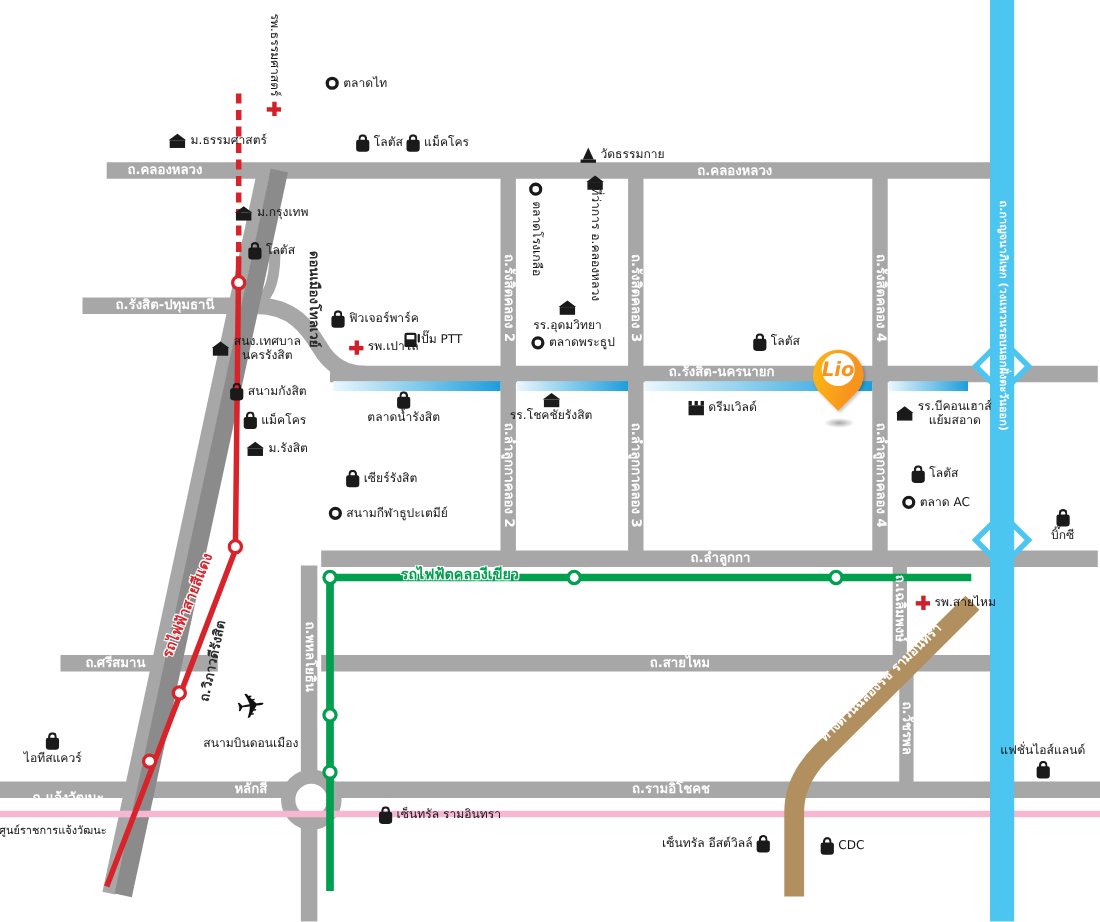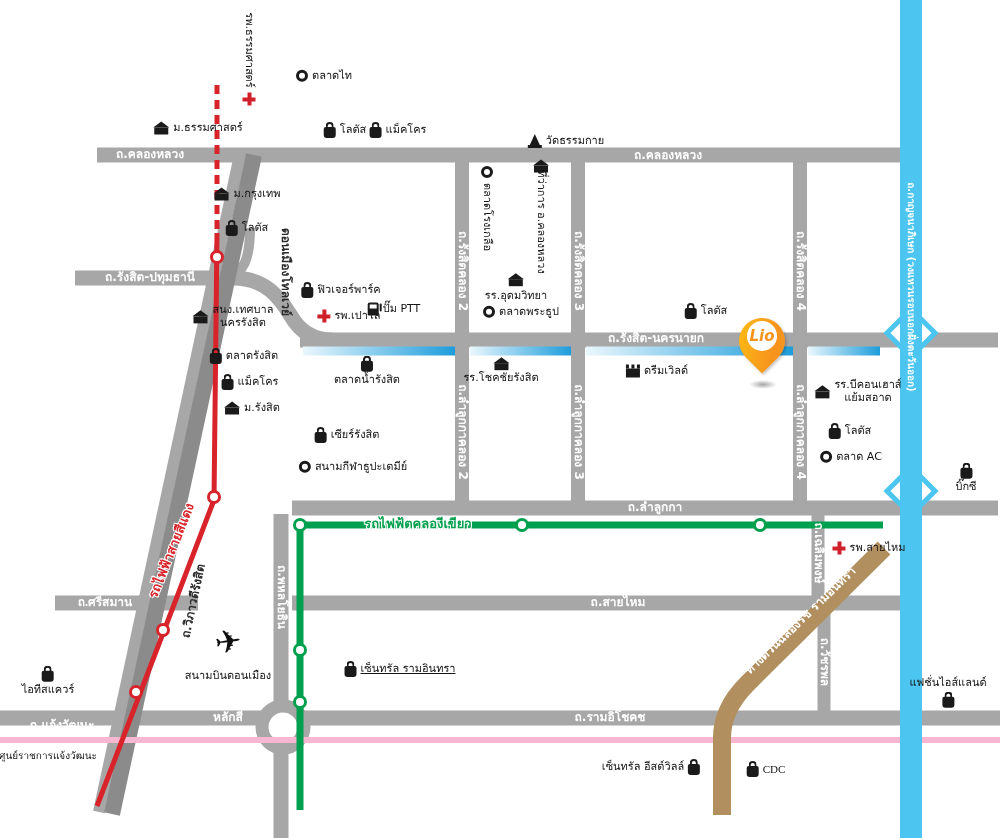--- a/index.html
+++ b/index.html
@@ -54,21 +54,21 @@
   
   #pin{position:absolute;width:46px;height:46px;z-index:3}
   .pin-body{position:absolute;left:0;top:0;width:46px;height:46px;
             background:linear-gradient(145deg,#fdb515 15%,#f7941e 70%);
             border-radius:50% 50% 50% 0;transform:rotate(-45deg);
             box-shadow:0 2px 3px rgba(0,0,0,.25)}
   .pin-face{position:absolute;left:8px;top:3px;width:30px;height:30px;background:#fff;border-radius:50%;
             display:flex;align-items:center;justify-content:center}
   .pin-shadow{position:absolute;left:10px;top:62px;width:28px;height:9px;border-radius: 50%;
               background:radial-gradient(ellipse at center,rgba(0,0,0,.35),rgba(0,0,0,0) 70%)}
-  .pin-logo{color:#f7941e;font-weight:bold;font-size:15px;font-style:italic}
+  .pin-logo{color:#f7941e;font-weight:bold;font-size:18px;font-style:italic}
 </style>
 </head>
 <body>
 
 <div id="stage">
   <svg id="map-svg" width="1000" height="838" viewBox="0 0 1000 838">
     <defs>
       <linearGradient id="canalGrad" x1="0" y1="0" x2="1" y2="0">
         <stop offset="0" stop-color="#eaf7fd"></stop>
         <stop offset="1" stop-color="#1d9ddb"></stop>
@@ -256,21 +256,21 @@
         <span class="ic ic-ring"></span>
         <span class="txt">ตลาดพระธูป</span>
       </div>
       <div class="lbl poi" style="left: 233px; top: 317px; transform: translate(-50%, -50%);">
         <span class="ic ic-school"></span>
         <span class="txt">สนง.เทศบาล
 นครรังสิต</span>
       </div>
       <div class="lbl poi" style="left: 244px; top: 356px; transform: translate(-50%, -50%);">
         <span class="ic ic-bag"></span>
-        <span class="txt">ตลาดรังสิต</span>
+        <span class="txt">สนามกังสิต</span>
       </div>
       <div class="lbl poi" style="left: 250px; top: 382px; transform: translate(-50%, -50%);">
         <span class="ic ic-bag"></span>
         <span class="txt">แม็คโคร</span>
       </div>
       <div class="lbl poi" style="left: 252px; top: 408px; transform: translate(-50%, -50%);">
         <span class="ic ic-school"></span>
         <span class="txt">ม.รังสิต</span>
       </div>
       <div class="lbl poi col" style="left: 367px; top: 371px; transform: translate(-50%, -50%);">
@@ -282,21 +282,21 @@
         <span class="txt">รร.โชคชัยรังสิต</span>
       </div>
       <div class="lbl poi" style="left: 706px; top: 311px; transform: translate(-50%, -50%);">
         <span class="ic ic-bag"></span>
         <span class="txt">โลตัส</span>
       </div>
       <div class="lbl poi" style="left: 657px; top: 371px; transform: translate(-50%, -50%);">
         <span class="ic ic-castle"></span>
         <span class="txt">ดรีมเวิลด์</span>
       </div>
-      <div class="lbl poi" style="left: 858px; top: 392px; transform: translate(-50%, -50%);">
+      <div class="lbl poi" style="left: 858px; top: 376px; transform: translate(-50%, -50%);">
         <span class="ic ic-school"></span>
         <span class="txt">รร.บีคอนเฮาส์
 แย้มสอาด</span>
       </div>
       <div class="lbl poi" style="left: 850px; top: 431px; transform: translate(-50%, -50%);">
         <span class="ic ic-bag"></span>
         <span class="txt">โลตัส</span>
       </div>
       <div class="lbl poi" style="left: 851px; top: 457px; transform: translate(-50%, -50%);">
         <span class="ic ic-ring"></span>
@@ -319,33 +319,33 @@
         <span class="txt">รพ.สายไหม</span>
       </div>
       <div class="lbl poi col" style="left: 228px; top: 655px; transform: translate(-50%, -50%); gap: 13px;">
         <span class="ic ic-plane"></span>
         <span class="txt">สนามบินดอนเมือง</span>
       </div>
       <div class="lbl poi col" style="left: 48px; top: 681px; transform: translate(-50%, -50%);">
         <span class="ic ic-bag"></span>
         <span class="txt">ไอทีสแควร์</span>
       </div>
-      <div class="lbl poi" style="left: 400px; top: 669px; transform: translate(-50%, -50%); text-decoration: underline;">
+      <div class="lbl poi" style="left: 400px; top: 741px; transform: translate(-50%, -50%);">
         <span class="ic ic-bag"></span>
         <span class="txt">เซ็นทรัล รามอินทรา</span>
       </div>
       <div class="lbl poi col-rev" style="left: 948px; top: 692px; transform: translate(-50%, -50%);">
         <span class="ic ic-bag"></span>
         <span class="txt">แฟชั่นไอส์แลนด์</span>
       </div>
       <div class="lbl poi row-rev" style="left: 651px; top: 767px; transform: translate(-50%, -50%);">
         <span class="ic ic-bag"></span>
         <span class="txt">เซ็นทรัล อีสต์วิลล์</span>
       </div>
-      <div class="lbl poi" style="left: 766px; top: 769px; transform: translate(-50%, -50%); font-family: Liberation Serif, serif;">
+      <div class="lbl poi" style="left: 766px; top: 769px; transform: translate(-50%, -50%);">
         <span class="ic ic-bag"></span>
         <span class="txt">CDC</span>
       </div>
       <div class="lbl poi poi-sm" style="left: 48px; top: 756px; transform: translate(-50%, -50%);">
         <span class="txt">ศูนย์ราชการแจ้งวัฒนะ</span>
       </div>
     </div>
   <div id="pin" style="left: 739px; top: 318px;">
     <div class="pin-shadow"></div>
     <div class="pin-body"></div>

